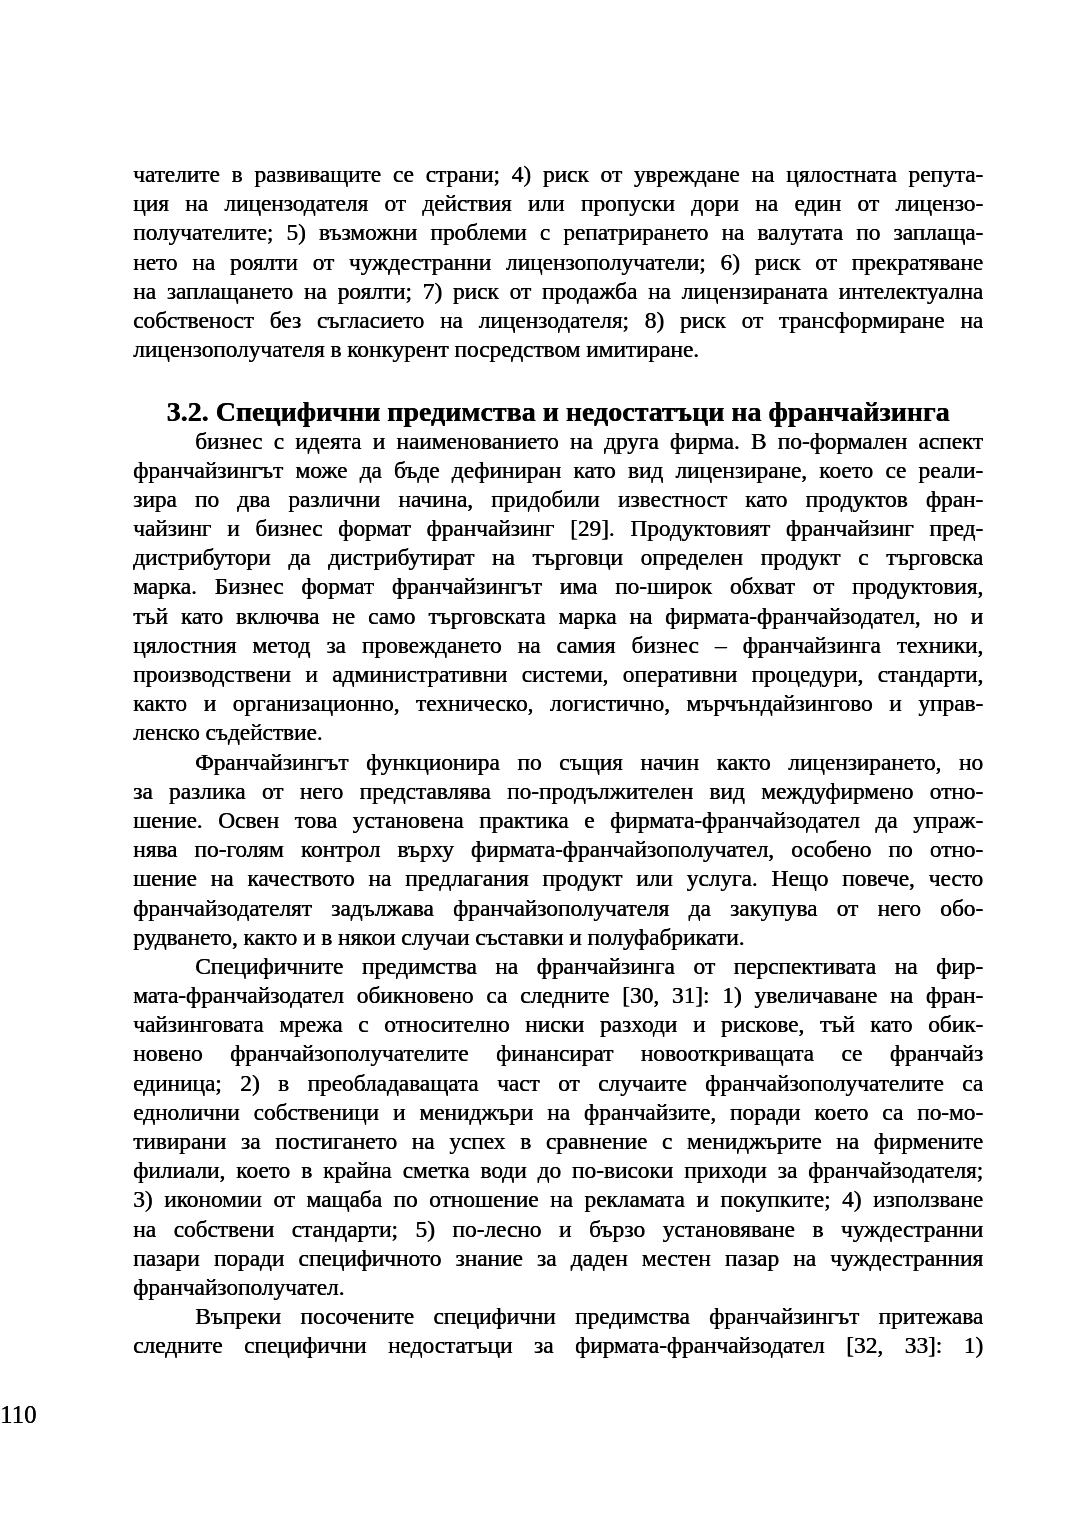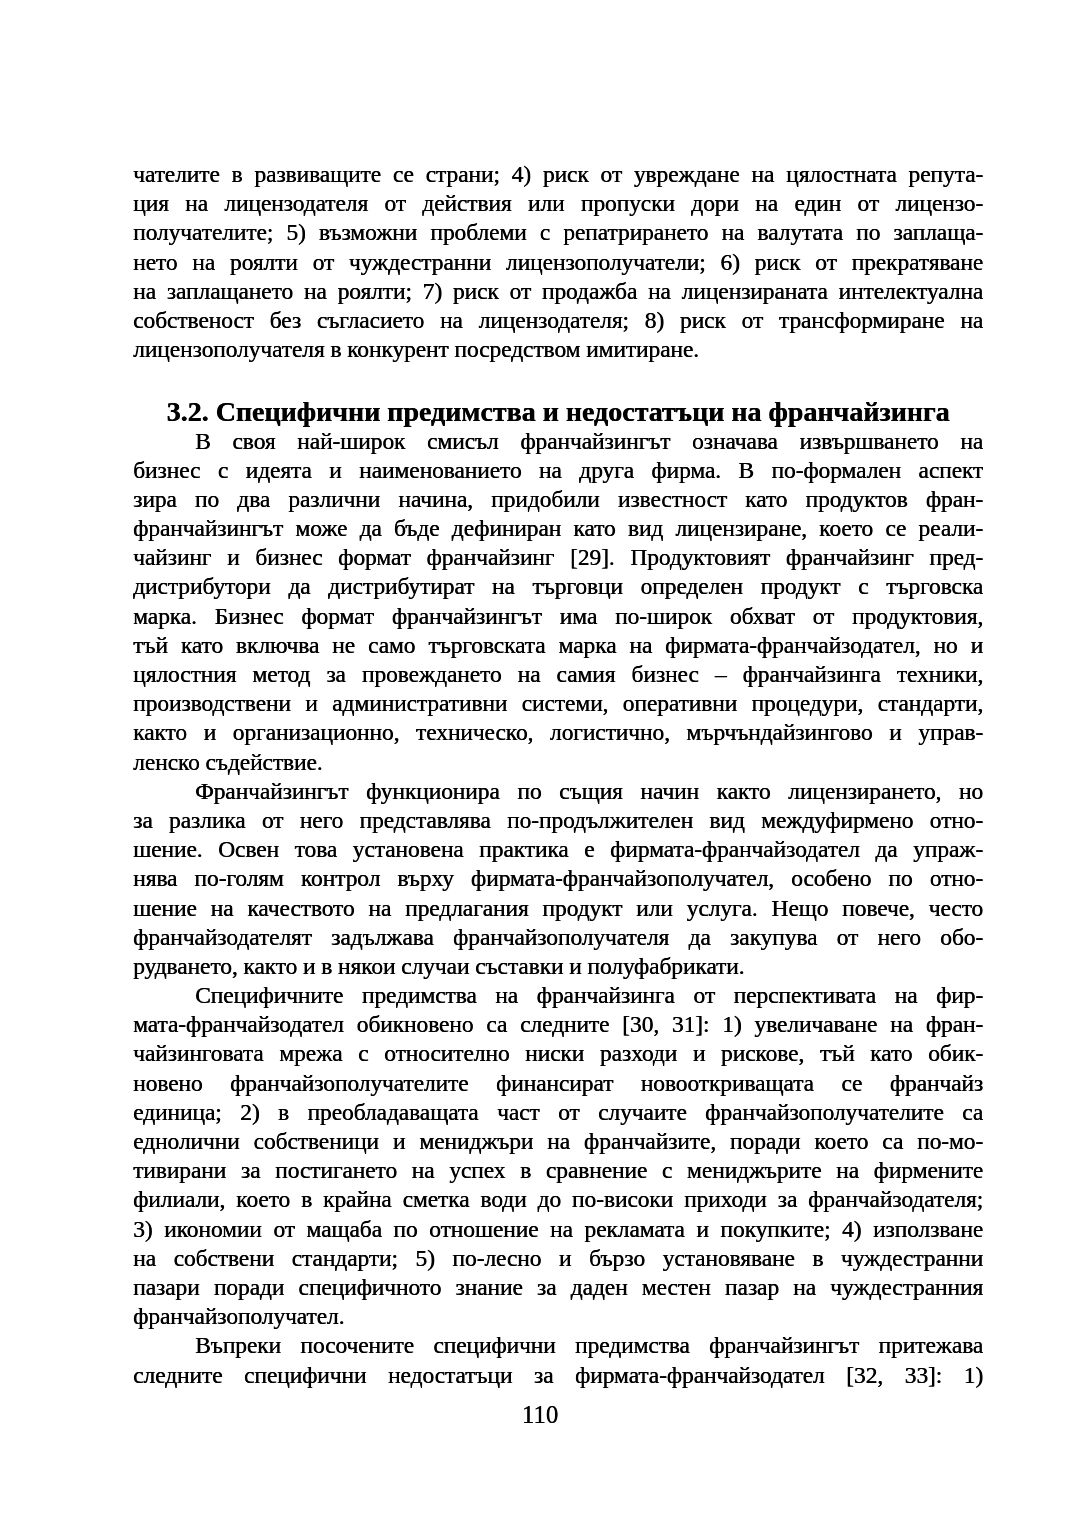--- a/index.html
+++ b/index.html
@@ -55,21 +55,21 @@
     font-size: 28px;
     letter-spacing: 0;
     overflow: hidden;
     font-family: Liberation Serif, serif;
   }
   .page-number {
     position: absolute;
     left: 0;
     right: 0;
     top: 1401px;
-    text-align: center;
+    text-align: left;
     font-size: 25px;
     color: #000000;
     text-shadow: 0.3px 0 0 currentColor;
   }
 </style>
 </head>
 <body>
 
 <div class="page">
   <div class="text-block" id="text-block">
@@ -77,24 +77,23 @@
         <div class="line">чателите в развиващите се страни; 4) риск от увреждане на цялостната репута-</div>
         <div class="line">ция на лицензодателя от действия или пропуски дори на един от лицензо-</div>
         <div class="line">получателите; 5) възможни проблеми с репатрирането на валутата по заплаща-</div>
         <div class="line">нето на роялти от чуждестранни лицензополучатели; 6) риск от прекратяване</div>
         <div class="line">на заплащането на роялти; 7) риск от продажба на лицензираната интелектуална</div>
         <div class="line">собственост без съгласието на лицензодателя; 8) риск от трансформиране на</div>
         <div class="line line-left">лицензополучателя в конкурент посредством имитиране.</div>
       </div>
       <div class="heading">3.2. Специфични предимства и недостатъци на франчайзинга</div>
       <div class="para indent">
-        <div class="line">В своя най-широк смисъл франчайзингът означава извършването на</div>
         <div class="line">бизнес с идеята и наименованието на друга фирма. В по-формален аспект</div>
+        <div class="line">франчайзингът може да бъде дефиниран като вид лицензиране, което се реали-</div>
         <div class="line">зира по два различни начина, придобили известност като продуктов фран-</div>
-        <div class="line">франчайзингът може да бъде дефиниран като вид лицензиране, което се реали-</div>
         <div class="line">чайзинг и бизнес формат франчайзинг [29]. Продуктовият франчайзинг пред-</div>
         <div class="line">дистрибутори да дистрибутират на търговци определен продукт с търговска</div>
         <div class="line">марка. Бизнес формат франчайзингът има по-широк обхват от продуктовия,</div>
         <div class="line">тъй като включва не само търговската марка на фирмата-франчайзодател, но и</div>
         <div class="line">цялостния метод за провеждането на самия бизнес – франчайзинга техники,</div>
         <div class="line">производствени и административни системи, оперативни процедури, стандарти,</div>
         <div class="line">както и организационно, техническо, логистично, мърчъндайзингово и управ-</div>
         <div class="line line-left">ленско съдействие.</div>
       </div>
       <div class="para indent">

